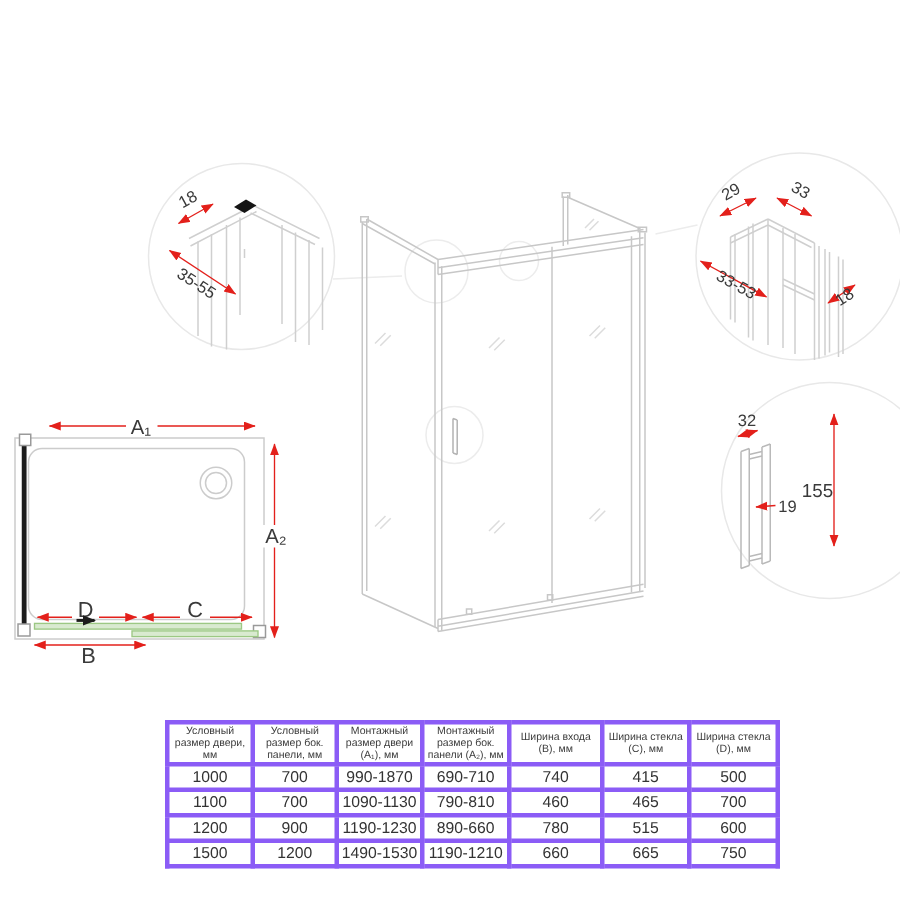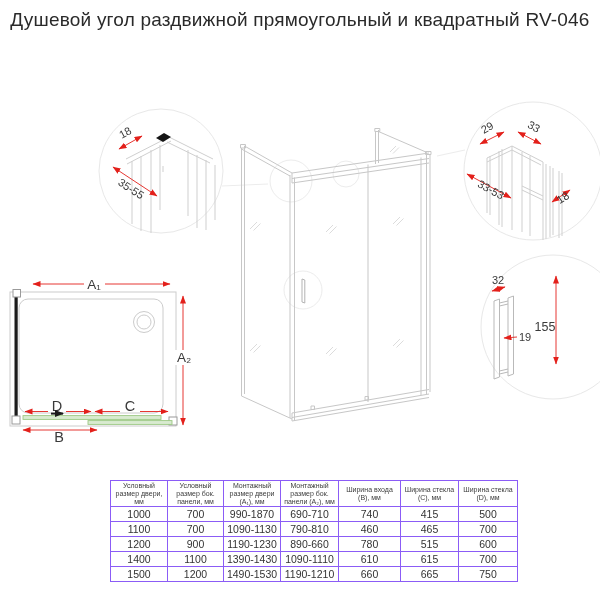--- a/index.html
+++ b/index.html
@@ -13,29 +13,28 @@
   }
   svg{position:absolute;left:0;top:0;}
   svg text{fill:#3a3a3a;font-family:"Liberation Sans","DejaVu Sans",sans-serif;}
   .dimtxt{font-size:11px;}
   .plantxt{font-size:13.5px;}
   .plantxt-big{font-size:14.5px;}
   table.spec{
     position:absolute;left:110px;top:480px;border-collapse:collapse;table-layout:fixed;
     width:407px;color:#333;
   }
-  table.spec th,table.spec td{border:1px solid #8b5cf6;text-align:center;vertical-align:middle;}
+  table.spec th,table.spec td{border:3px solid #8b5cf6;text-align:center;vertical-align:middle;}
   table.spec th{font-weight:normal;font-size:7px;line-height:1.12;padding:1px 1px;height:21px;color:#3c3c3c;}
   table.spec td{font-size:10.5px;height:14px;padding:0;}
 </style>
 </head>
 <body>
 
 <div class="title">
-  <div>Душевой угол раздвижной прямоугольный и квадратный RV-046</div>
 </div>
 
 <svg width="600" height="600" viewBox="0 0 600 600">
   <defs>
     <marker id="ar" markerWidth="9" markerHeight="8" refX="7.5" refY="3" orient="auto-start-reverse" markerUnits="userSpaceOnUse">
       <path d="M0,0 L8,3 L0,6 z" fill="#e3201b"></path>
     </marker>
     <marker id="arb" markerWidth="10" markerHeight="9" refX="8" refY="3.5" orient="auto" markerUnits="userSpaceOnUse">
       <path d="M0,0 L9,3.5 L0,7 z" fill="#1c1c1c"></path>
     </marker>
@@ -227,29 +226,20 @@
       <tr>
         <td>1200</td>
         <td>900</td>
         <td>1190-1230</td>
         <td>890-660</td>
         <td>780</td>
         <td>515</td>
         <td>600</td>
       </tr>
       <tr>
-        <td>1400</td>
-        <td>1100</td>
-        <td>1390-1430</td>
-        <td>1090-1110</td>
-        <td>610</td>
-        <td>615</td>
-        <td>700</td>
-      </tr>
-      <tr>
         <td>1500</td>
         <td>1200</td>
         <td>1490-1530</td>
         <td>1190-1210</td>
         <td>660</td>
         <td>665</td>
         <td>750</td>
       </tr>
     </tbody>
 </table>

